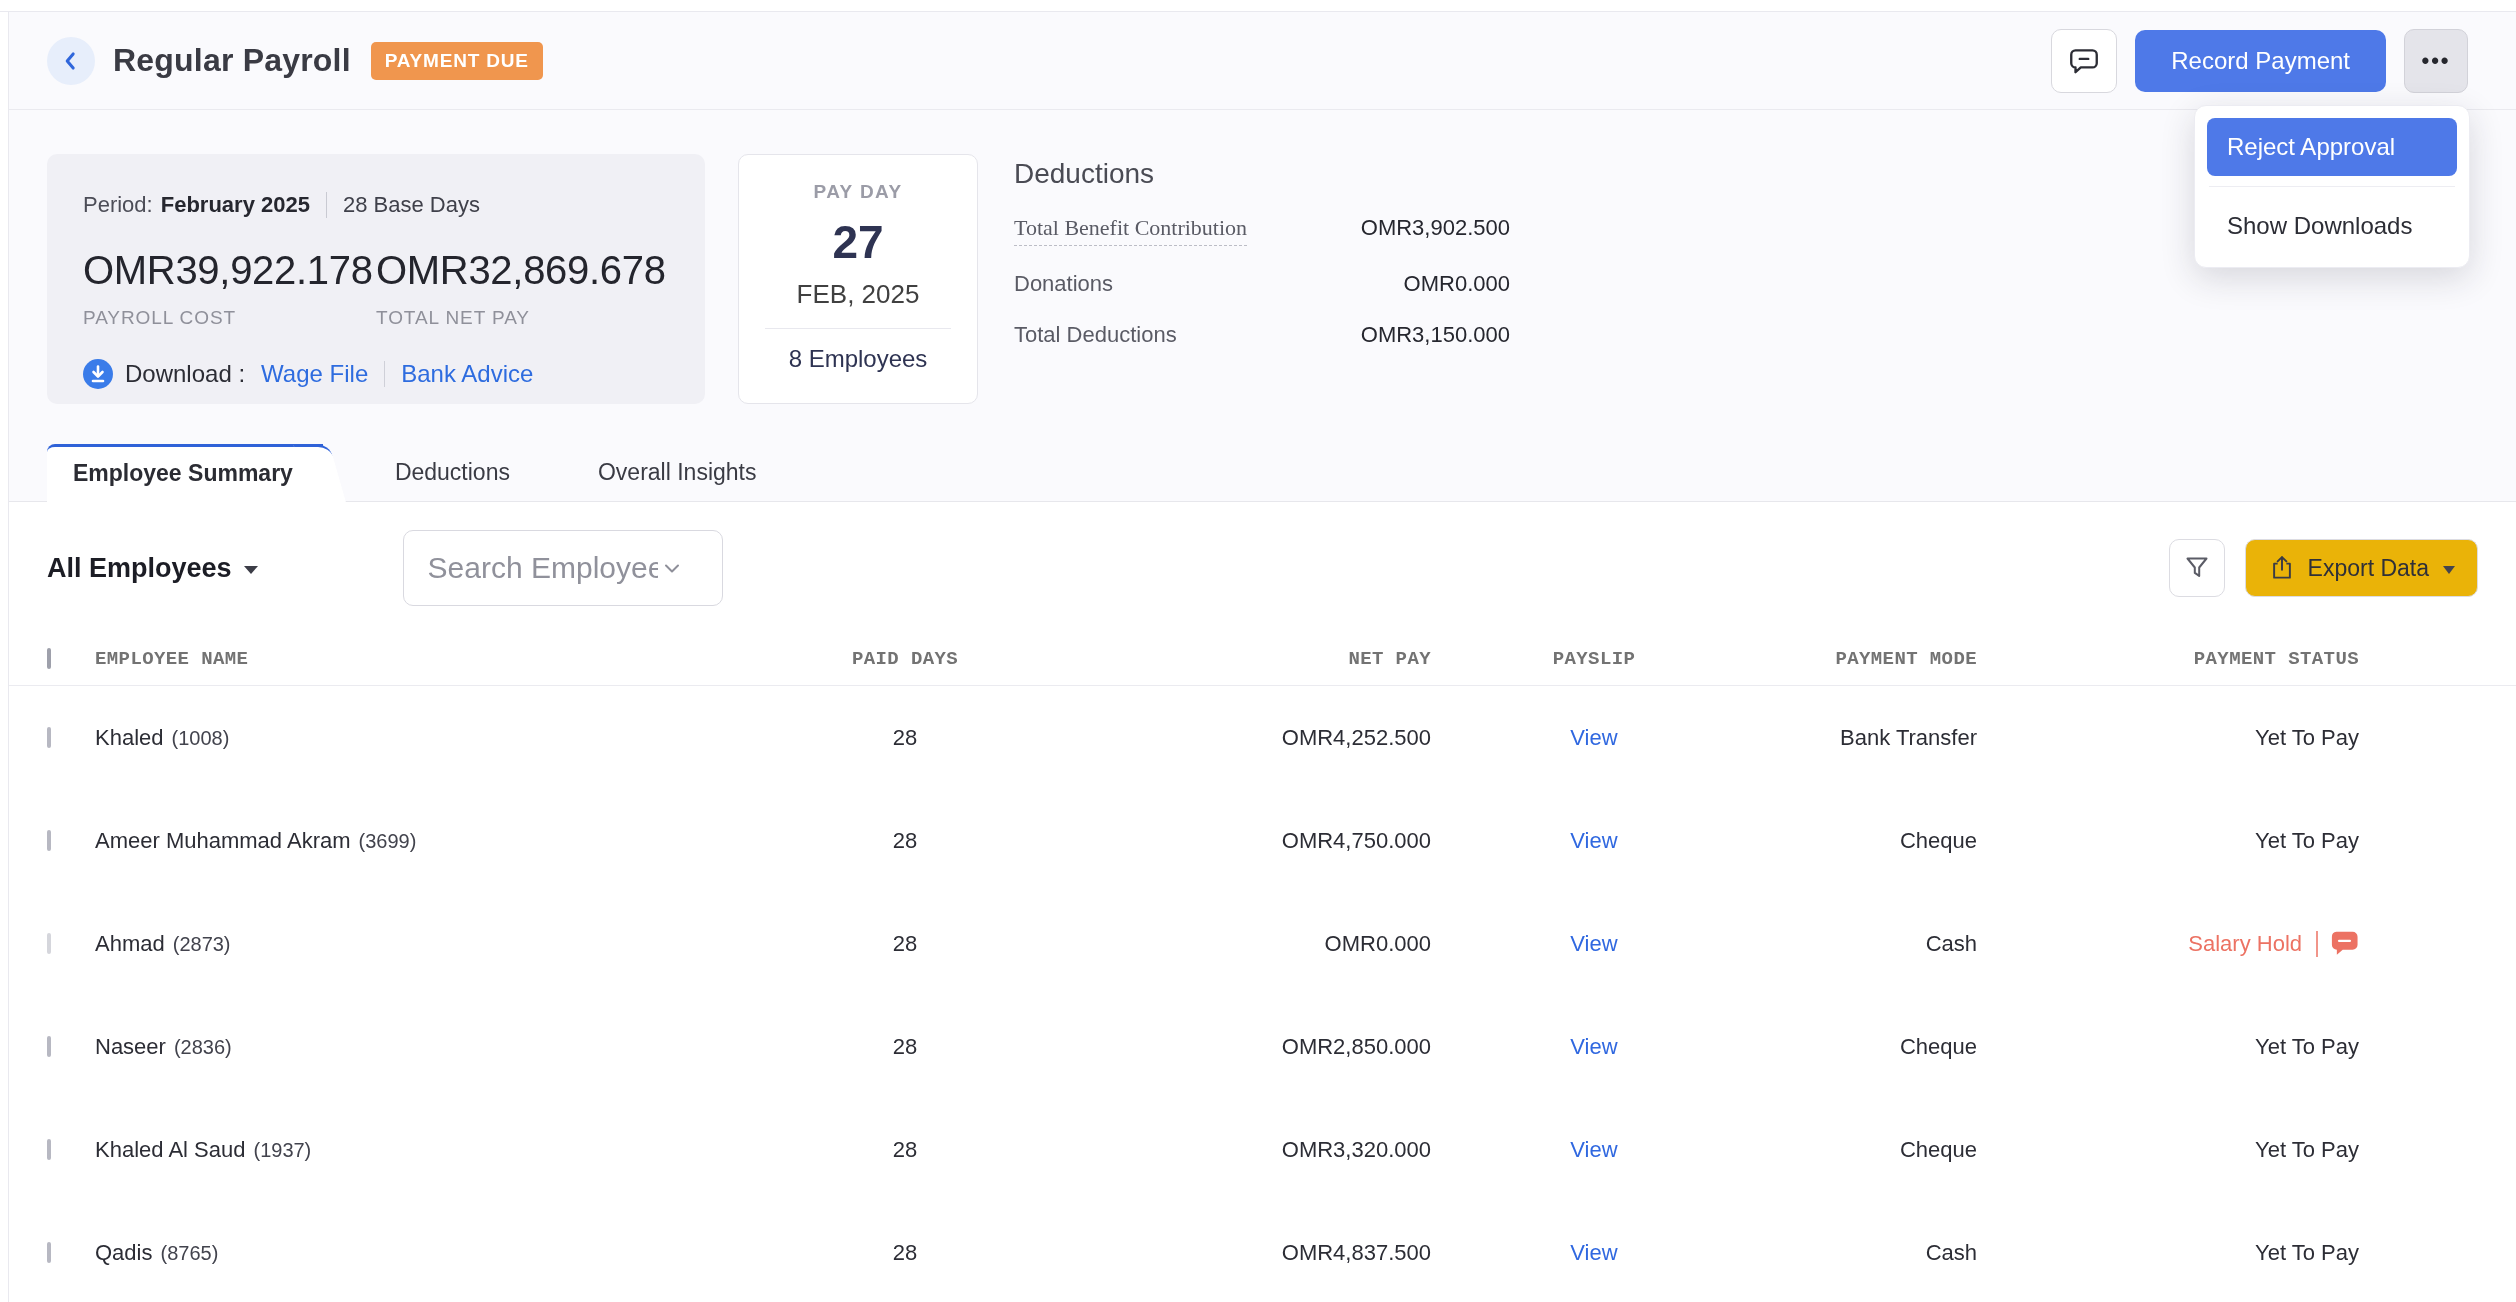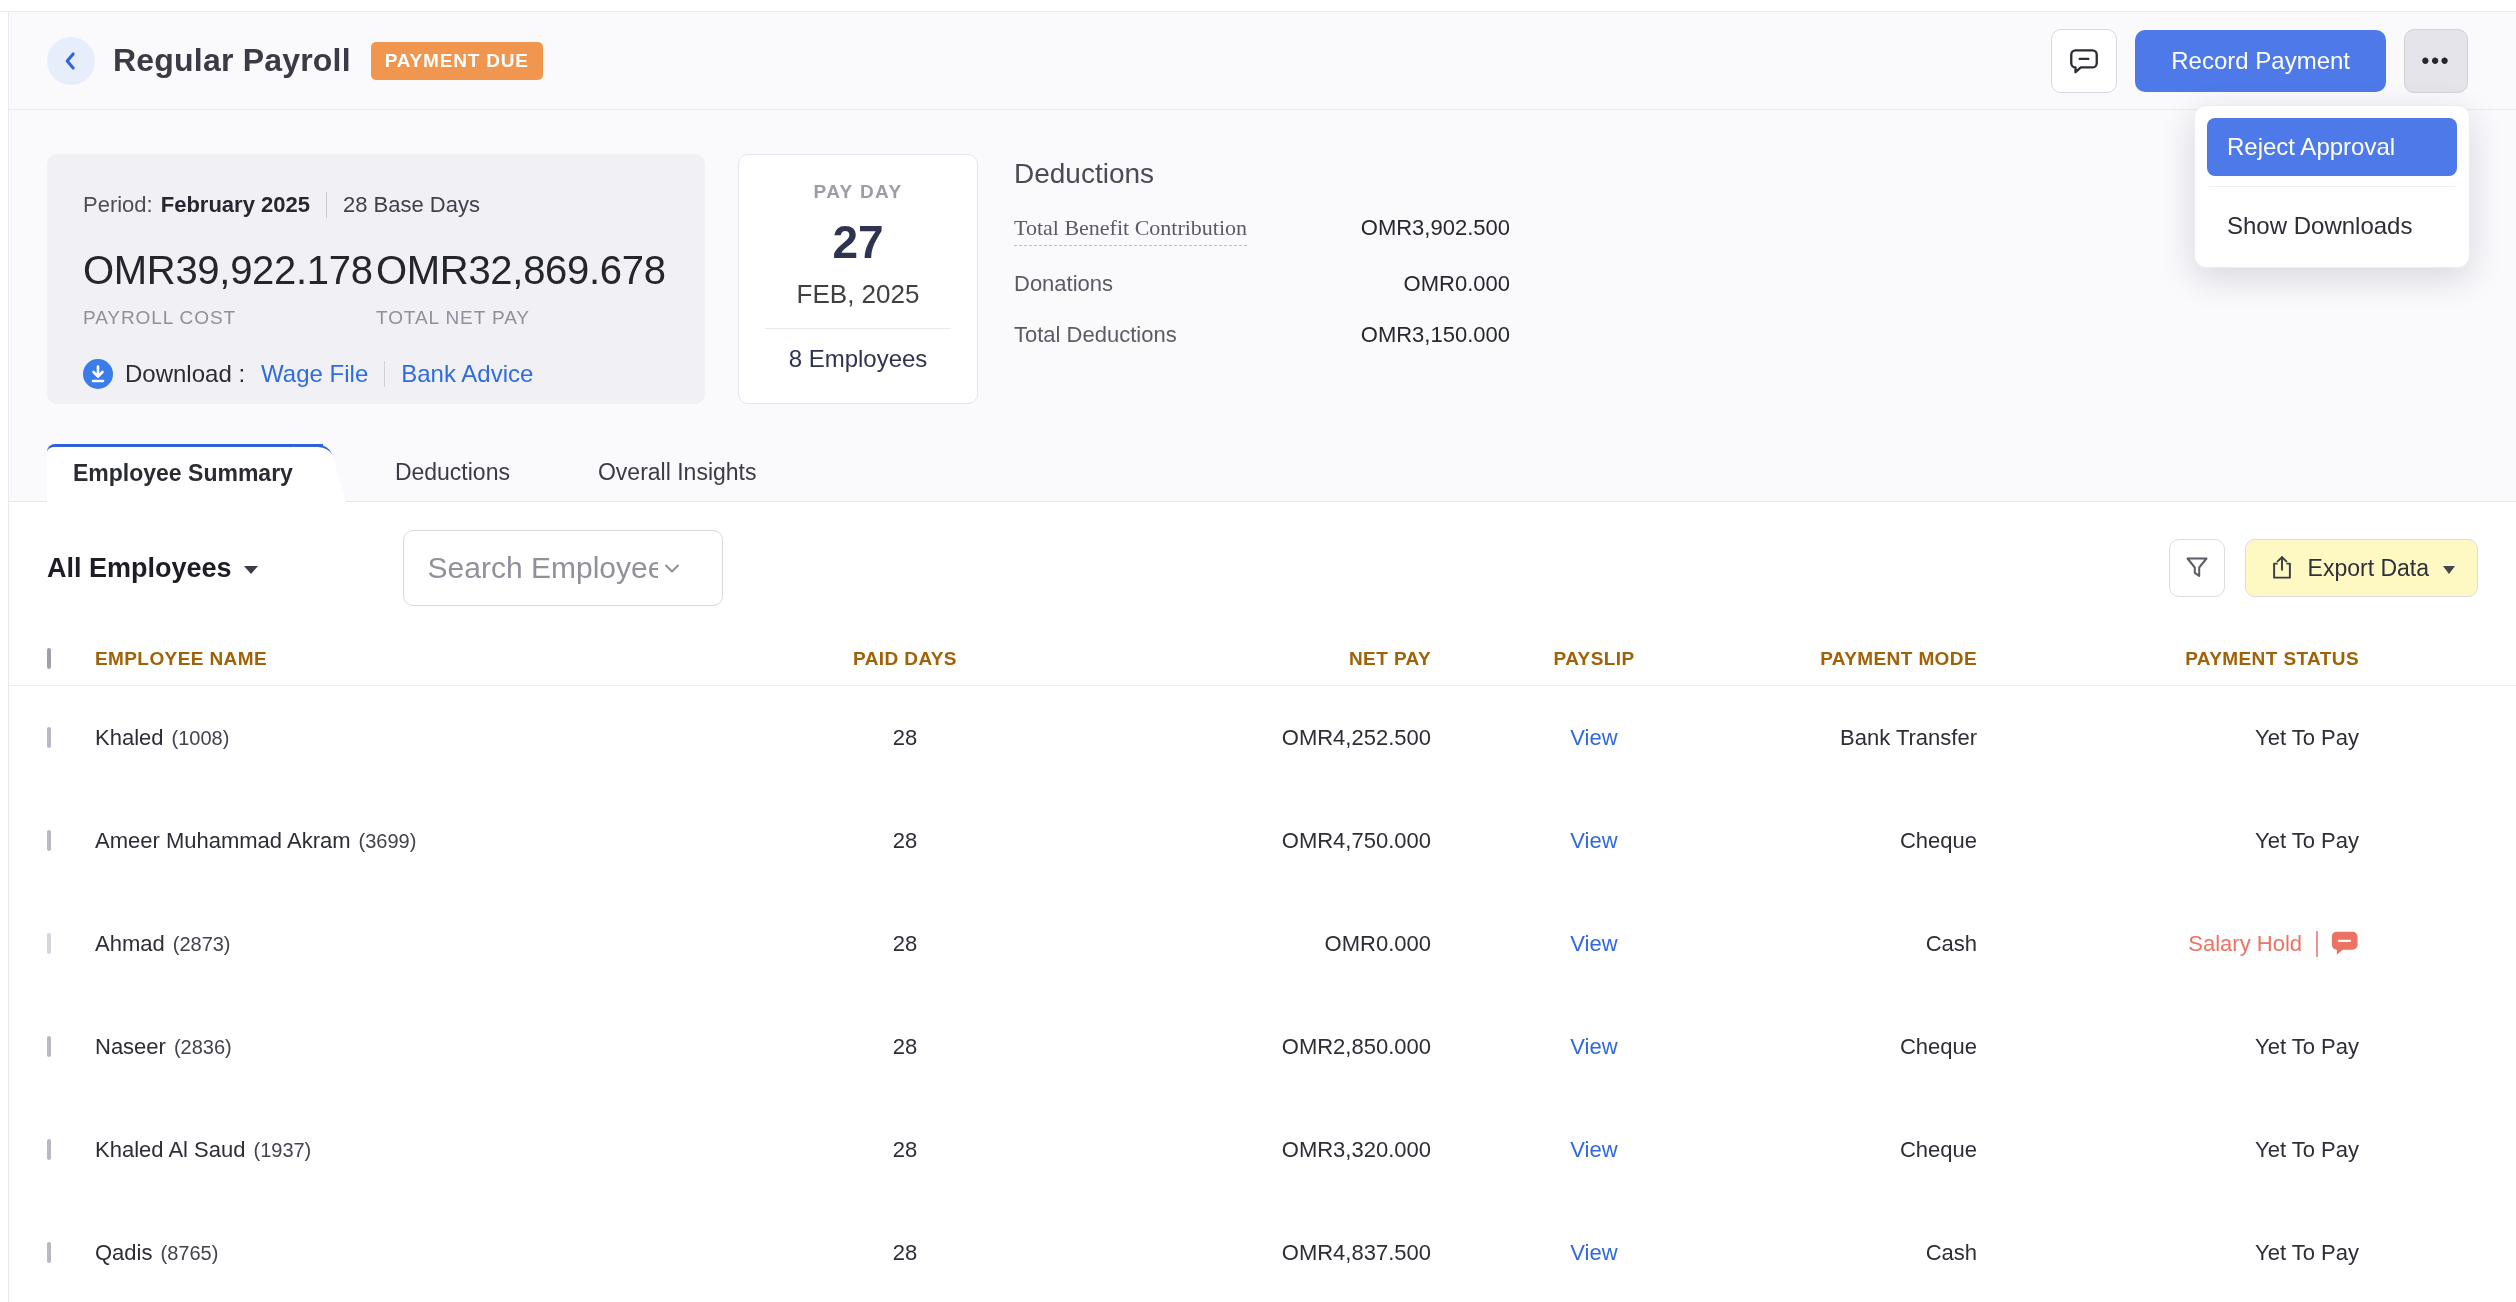--- a/index.html
+++ b/index.html
@@ -69,28 +69,28 @@
   
   .content{background:#fff;flex:1;display:flex;flex-direction:column;}
   .toolbar{display:flex;align-items:center;padding:28px 38px 26px;}
   .emp-filter{display:flex;align-items:center;font-size:27px;font-weight:700;color:#1c1d25;cursor:pointer;}
   .caret-down{width:0;height:0;border-left:7px solid transparent;border-right:7px solid transparent;border-top:8px solid #3c3d47;margin-left:12px;margin-top:4px;}
   .search-select{margin-left:145px;width:320px;height:76px;border:1px solid #d9d9e0;border-radius:10px;background:#fff;display:flex;align-items:center;padding:0 22px;box-sizing:border-box;cursor:text;}
   .search-input{border:none;outline:none;background:transparent;font-size:30px;color:#2c2d35;font-family:inherit;width:230px;}
   .search-input::placeholder{color:#90919b;}
   .toolbar-spacer{flex:1;}
   .filter-btn{width:54px;height:56px;border:1px solid #dcdce2;border-radius:10px;background:#fff;display:flex;align-items:center;justify-content:center;cursor:pointer;}
-  .export-btn{margin-left:20px;height:56px;border:1px solid #dcdce2;border-radius:10px;background:#fef9c3;display:flex;align-items:center;padding:0 22px;font-size:23px;color:#2f3038;cursor:pointer;}
+  .export-btn{margin-left:20px;height:56px;border:1px solid #dcdce2;border-radius:10px;background:#eab308;display:flex;align-items:center;padding:0 22px;font-size:23px;color:#2f3038;cursor:pointer;}
   .export-btn .caret-down{border-top-color:#43444e;border-left-width:6px;border-right-width:6px;margin-left:14px;}
   .export-label{margin-left:12px;}
 
   
   .grid-row{display:grid;grid-template-columns:48px 680px 260px 396px 326px 220px 382px;padding:0 166px 0 38px;align-items:center;}
   .thead{height:54px;border-bottom:1px solid #ebebf0;box-sizing:border-box;}
-  .th{font-size:19px;font-weight:700;color:#a16207;letter-spacing:.4px;}
+  .th{font-size:19px;font-weight:700;color:#737373;letter-spacing:.4px;font-family:Liberation Mono, monospace;}
   .col-center{text-align:center;}
   .col-right{text-align:right;}
   .trow{height:103px;}
   .cbx{width:34px;height:34px;border:2px solid #b7b8c2;border-radius:9px;background:#fff;box-sizing:border-box;cursor:pointer;}
   .cbx.header{border-color:#9ea0ab;}
   .cbx.muted{border-color:#d5d6dc;}
   .cell{font-size:22px;color:#2c2d35;}
   .emp-name{color:#2c2d35;}
   .emp-id{font-size:20px;color:#42434d;margin-left:8px;}
   .view-link{color:#3068e0;cursor:pointer;}

